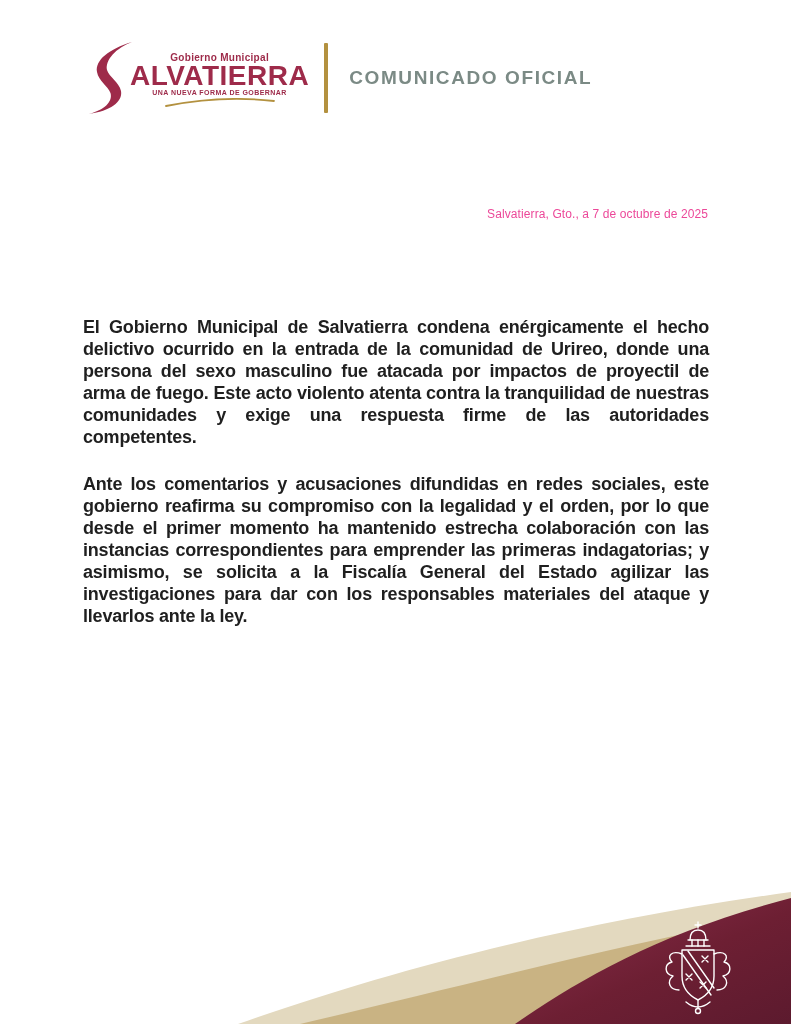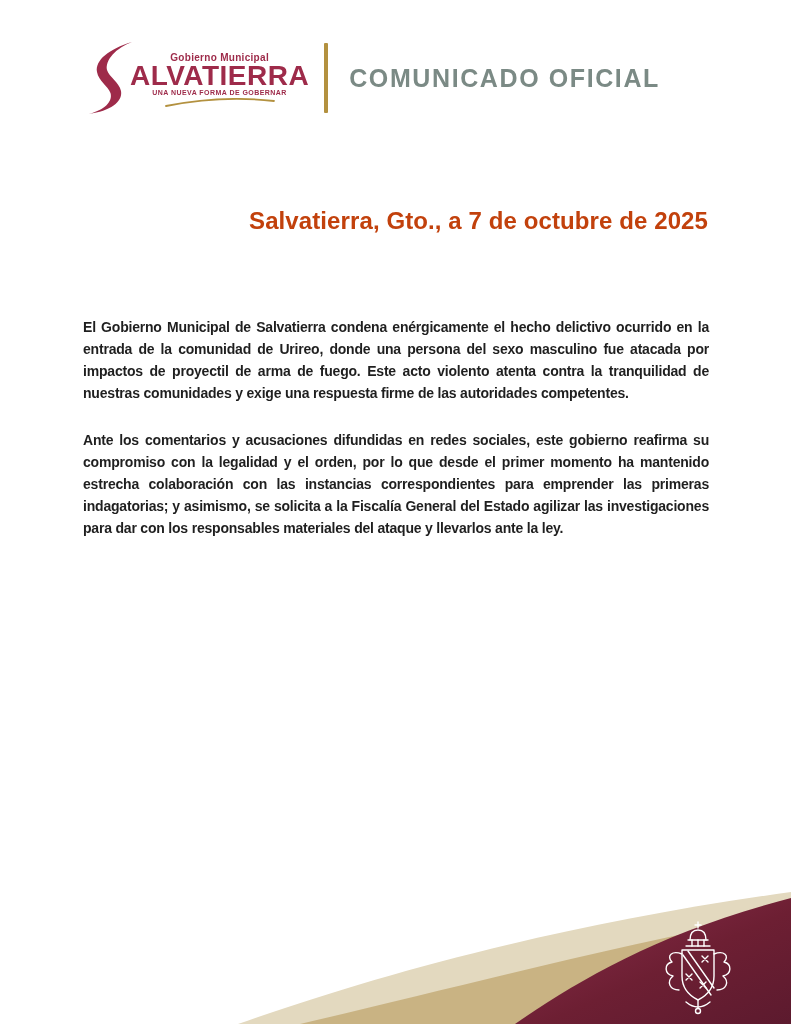--- a/index.html
+++ b/index.html
@@ -34,38 +34,38 @@
     font-size:7px;font-weight:700;color:#9e2b4a;
     letter-spacing:.45px;line-height:9px;margin-top:1px;
   }
   .logo-swoosh{width:112px;height:9px;margin-top:1px;}
   .header-divider{
     width:4px;height:70px;background:#b3913f;
     margin-left:15px;border-radius:1px;
   }
   .header-title{
     margin-left:21px;
-    font-size:25px;font-weight:800;color:#7b8a85;
+    font-size:19px;font-weight:800;color:#7b8a85;
     letter-spacing:1.6px;white-space:nowrap;
   }
 
   
   .dateline{
     position:absolute;top:207px;right:83px;
-    font-size:24px;font-weight:700;color:#c2410c;
+    font-size:12px;font-weight:400;color:#ec4899;
     letter-spacing:.1px;
   }
 
   
   .body-text{
     position:absolute;top:316px;left:83px;width:626px;
   }
   .body-text p{
     margin:0 0 25px 0;
-    font-size:14px;line-height:22px;font-weight:700;
+    font-size:18px;line-height:22px;font-weight:700;
     color:#1f1f1f;
     text-align:justify;
     letter-spacing:-0.2px;
   }
 
   
   .footer-art{
     position:absolute;left:0;bottom:0;width:791px;height:250px;
   }
 </style>

